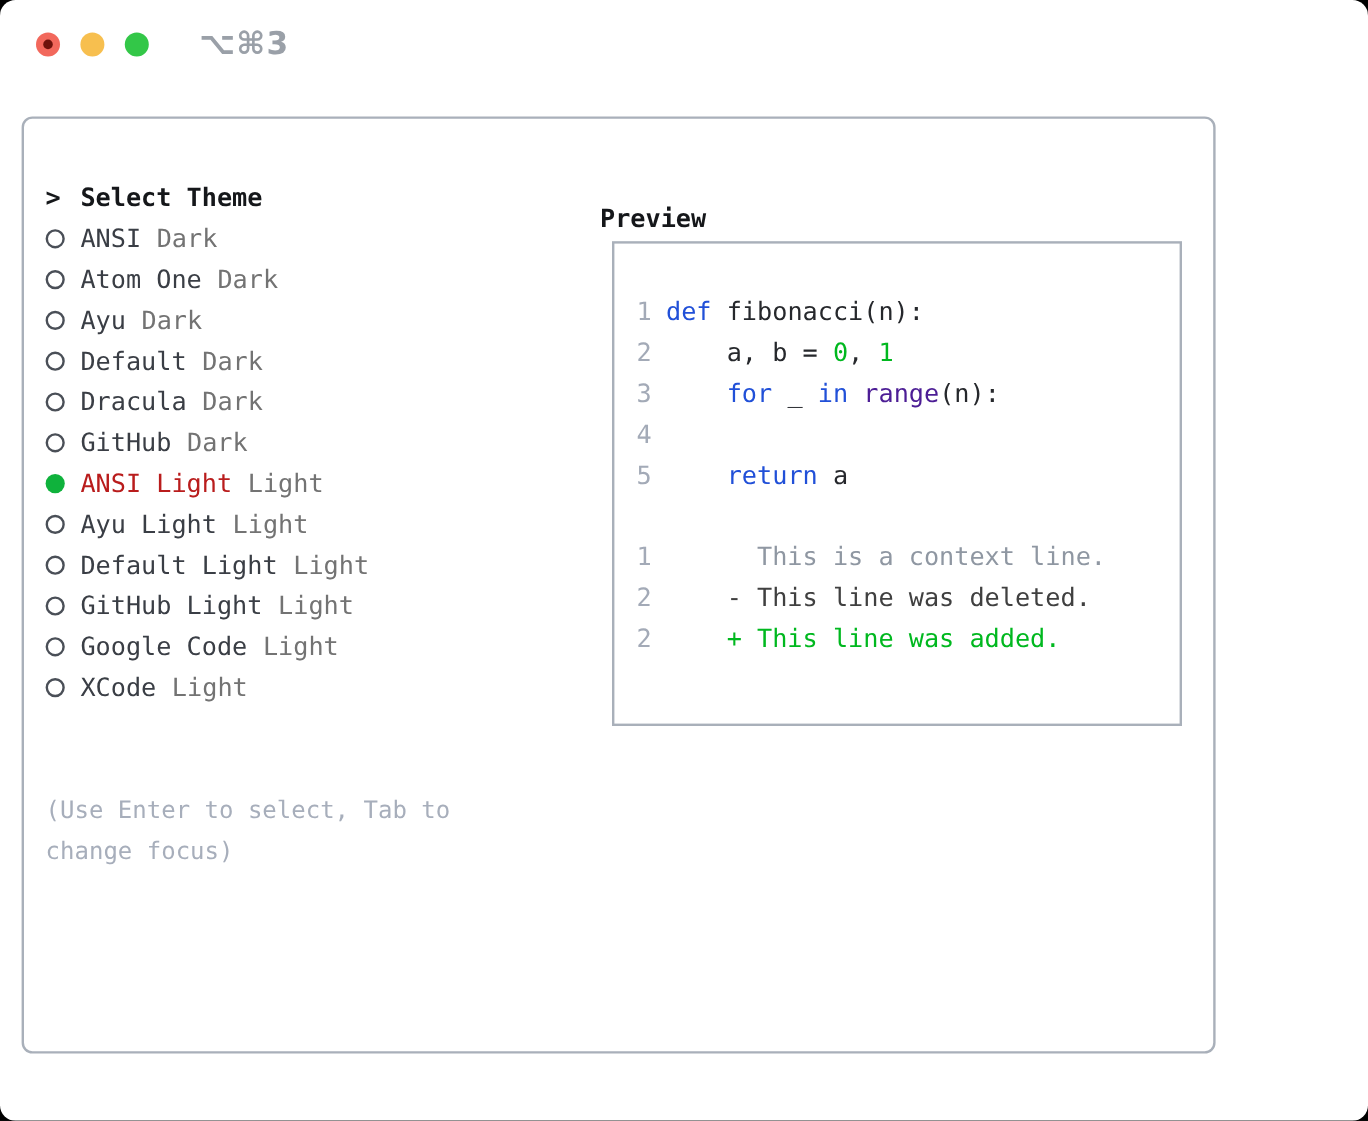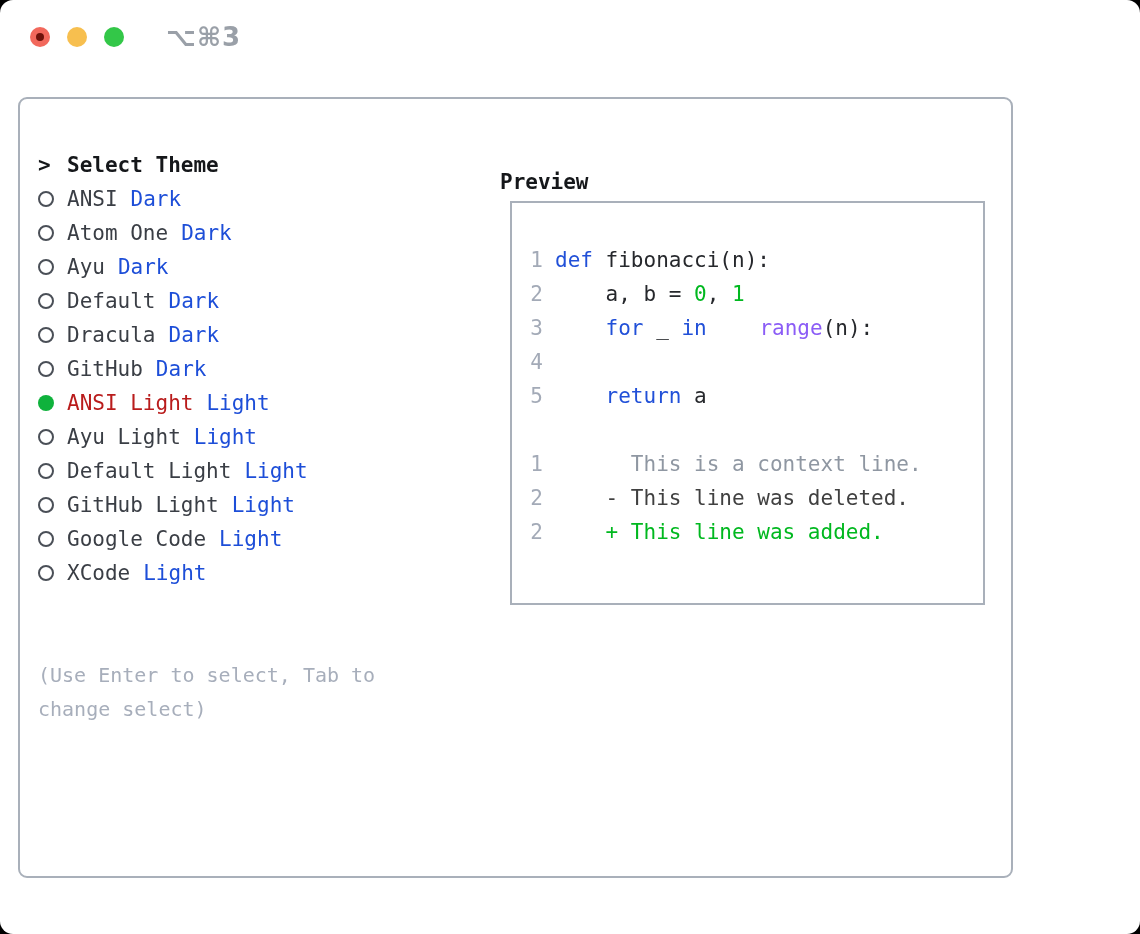--- a/index.html
+++ b/index.html
@@ -30,38 +30,38 @@
   .row { height:34px; display:flex; align-items:center; font-size:21px; white-space:pre; }
   .marker { width:29px; flex:none; display:flex; align-items:center; }
   
   .left-col { position:absolute; left:18px; top:49px; }
   .header-label { font-weight:bold; color:#15171a; }
   .cursor { font-weight:bold; color:#15171a; }
   .radio { width:12px; height:12px; border-radius:50%; border:2px solid #4a4f57; box-sizing:content-box; }
   .radio.on { width:16px; height:16px; border:none; background:#0fb23c; }
   .item-label { color:#3a3e45; }
   .item-label.sel { color:#b91c1c; }
-  .variant { color:#1d4ed8; margin-left:13px;text-align:center; }
+  .variant { color:#737373; margin-left:13px;text-align:center; }
   .apply-label { color:#15171a; }
   .help-line { height:34px; display:flex; align-items:center; font-size:20px; color:#a7aebb; white-space:pre; }
   
   .preview-title {
     position:absolute; left:480px; top:66px; height:34px; display:flex; align-items:center;
     font-size:21px; font-weight:bold; color:#15171a;
   }
   .preview-box {
     position:absolute; left:490px; top:102px; width:475px; height:404px;
     border:2px solid #a9b0ba; background:#fff; box-sizing:border-box;
     padding:40px 0 0 18px; overflow:hidden;
   }
   .code-row { height:34px; display:flex; align-items:center; font-size:21px; white-space:pre; }
   .lnum { display:inline-block; width:13px; text-align:right; margin-right:12px; color:#a3aab7; flex:none; }
   .seg-plain { color:#26282c; }
   .seg-kw { color:#2150d8; }
-  .seg-fn { color:#8b5cf6;margin-left:40px; }
+  .seg-fn { color:#4c1d95; }
   .seg-num { color:#00b81f; }
   .seg-ctx { color:#8f97a2; }
   .seg-del { color:#404040; }
   .seg-add { color:#00b81f; }
 </style>
 </head>
 <body>
 
 <div class="stage">
   <div class="window">
@@ -101,21 +101,21 @@
           </div>
 
         <div class="row"></div>
 
 
 
         <div class="row"></div>
 
         <div id="help">
             <div class="help-line">(Use Enter to select, Tab to</div>
-            <div class="help-line">change select)</div>
+            <div class="help-line">change focus)</div>
           </div>
       </div>
 
       <div class="preview-title">Preview</div>
 
       <div class="preview-box">
         <div id="code">
             <div class="code-row"><span class="lnum">1</span><span class="seg-kw">def</span><span class="seg-plain"> fibonacci(n):</span></div>
             <div class="code-row"><span class="lnum">2</span><span class="seg-plain">    a, b = </span><span class="seg-num">0</span><span class="seg-plain">, </span><span class="seg-num">1</span></div>
             <div class="code-row"><span class="lnum">3</span><span class="seg-plain">    </span><span class="seg-kw">for</span><span class="seg-plain"> _ </span><span class="seg-kw">in</span><span class="seg-plain"> </span><span class="seg-fn">range</span><span class="seg-plain">(n):</span></div>

